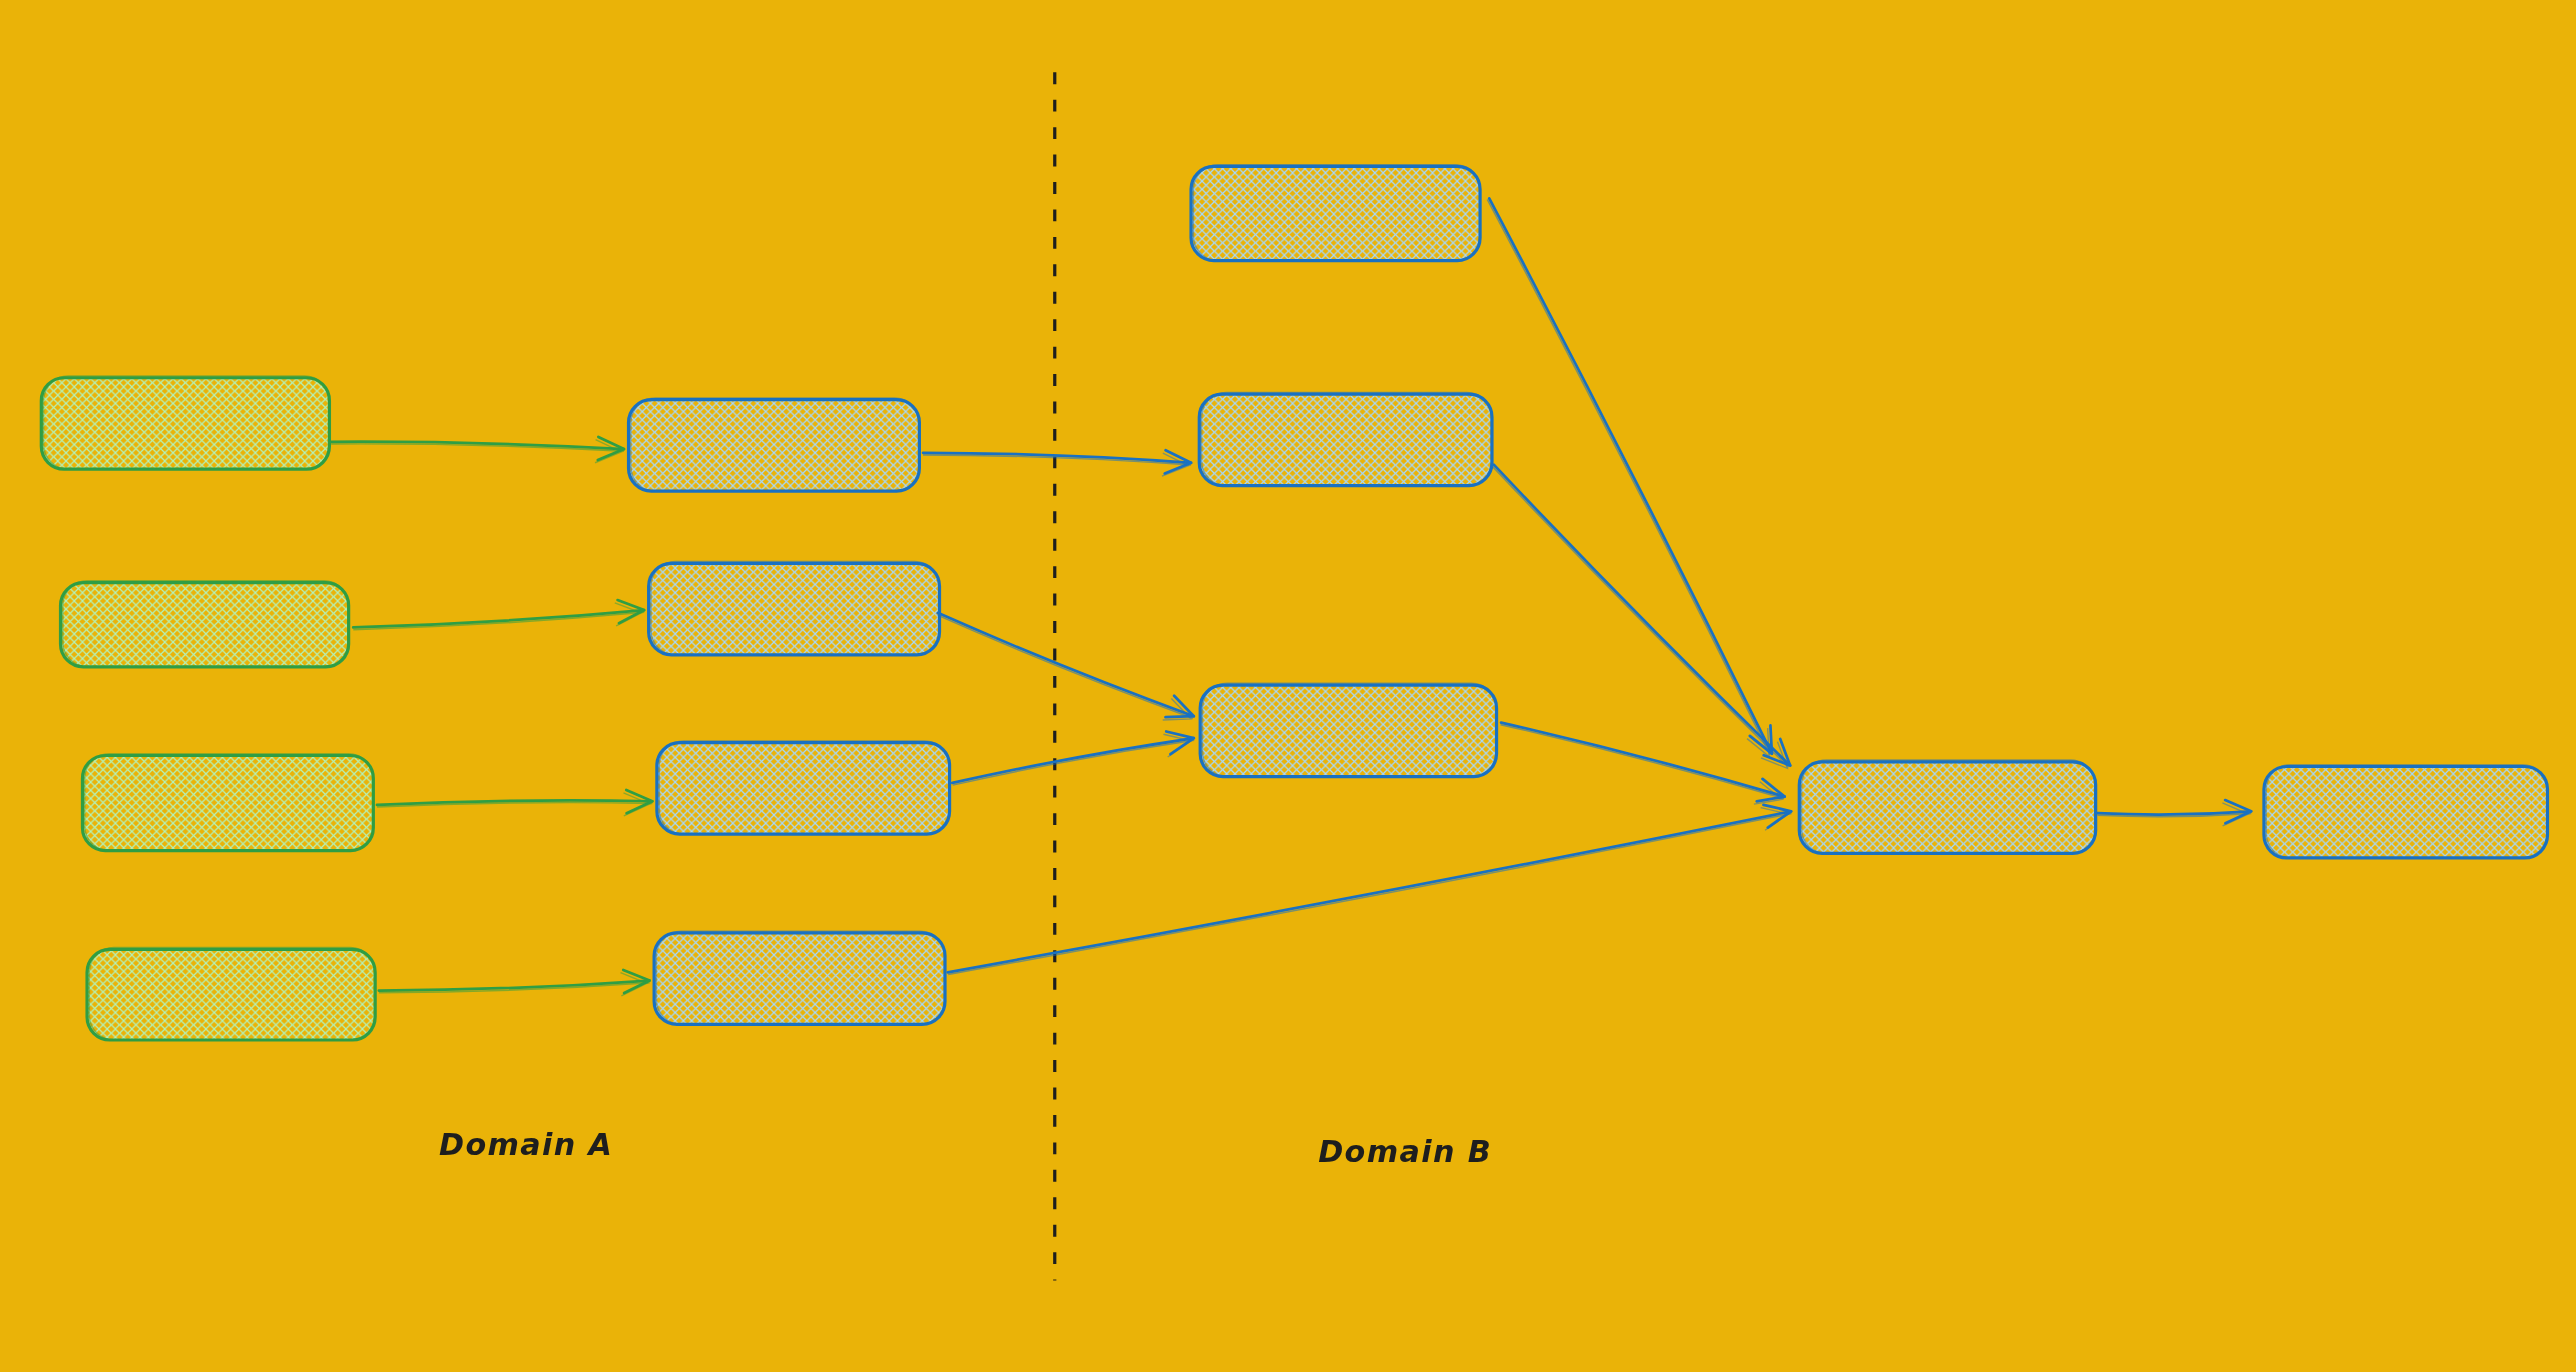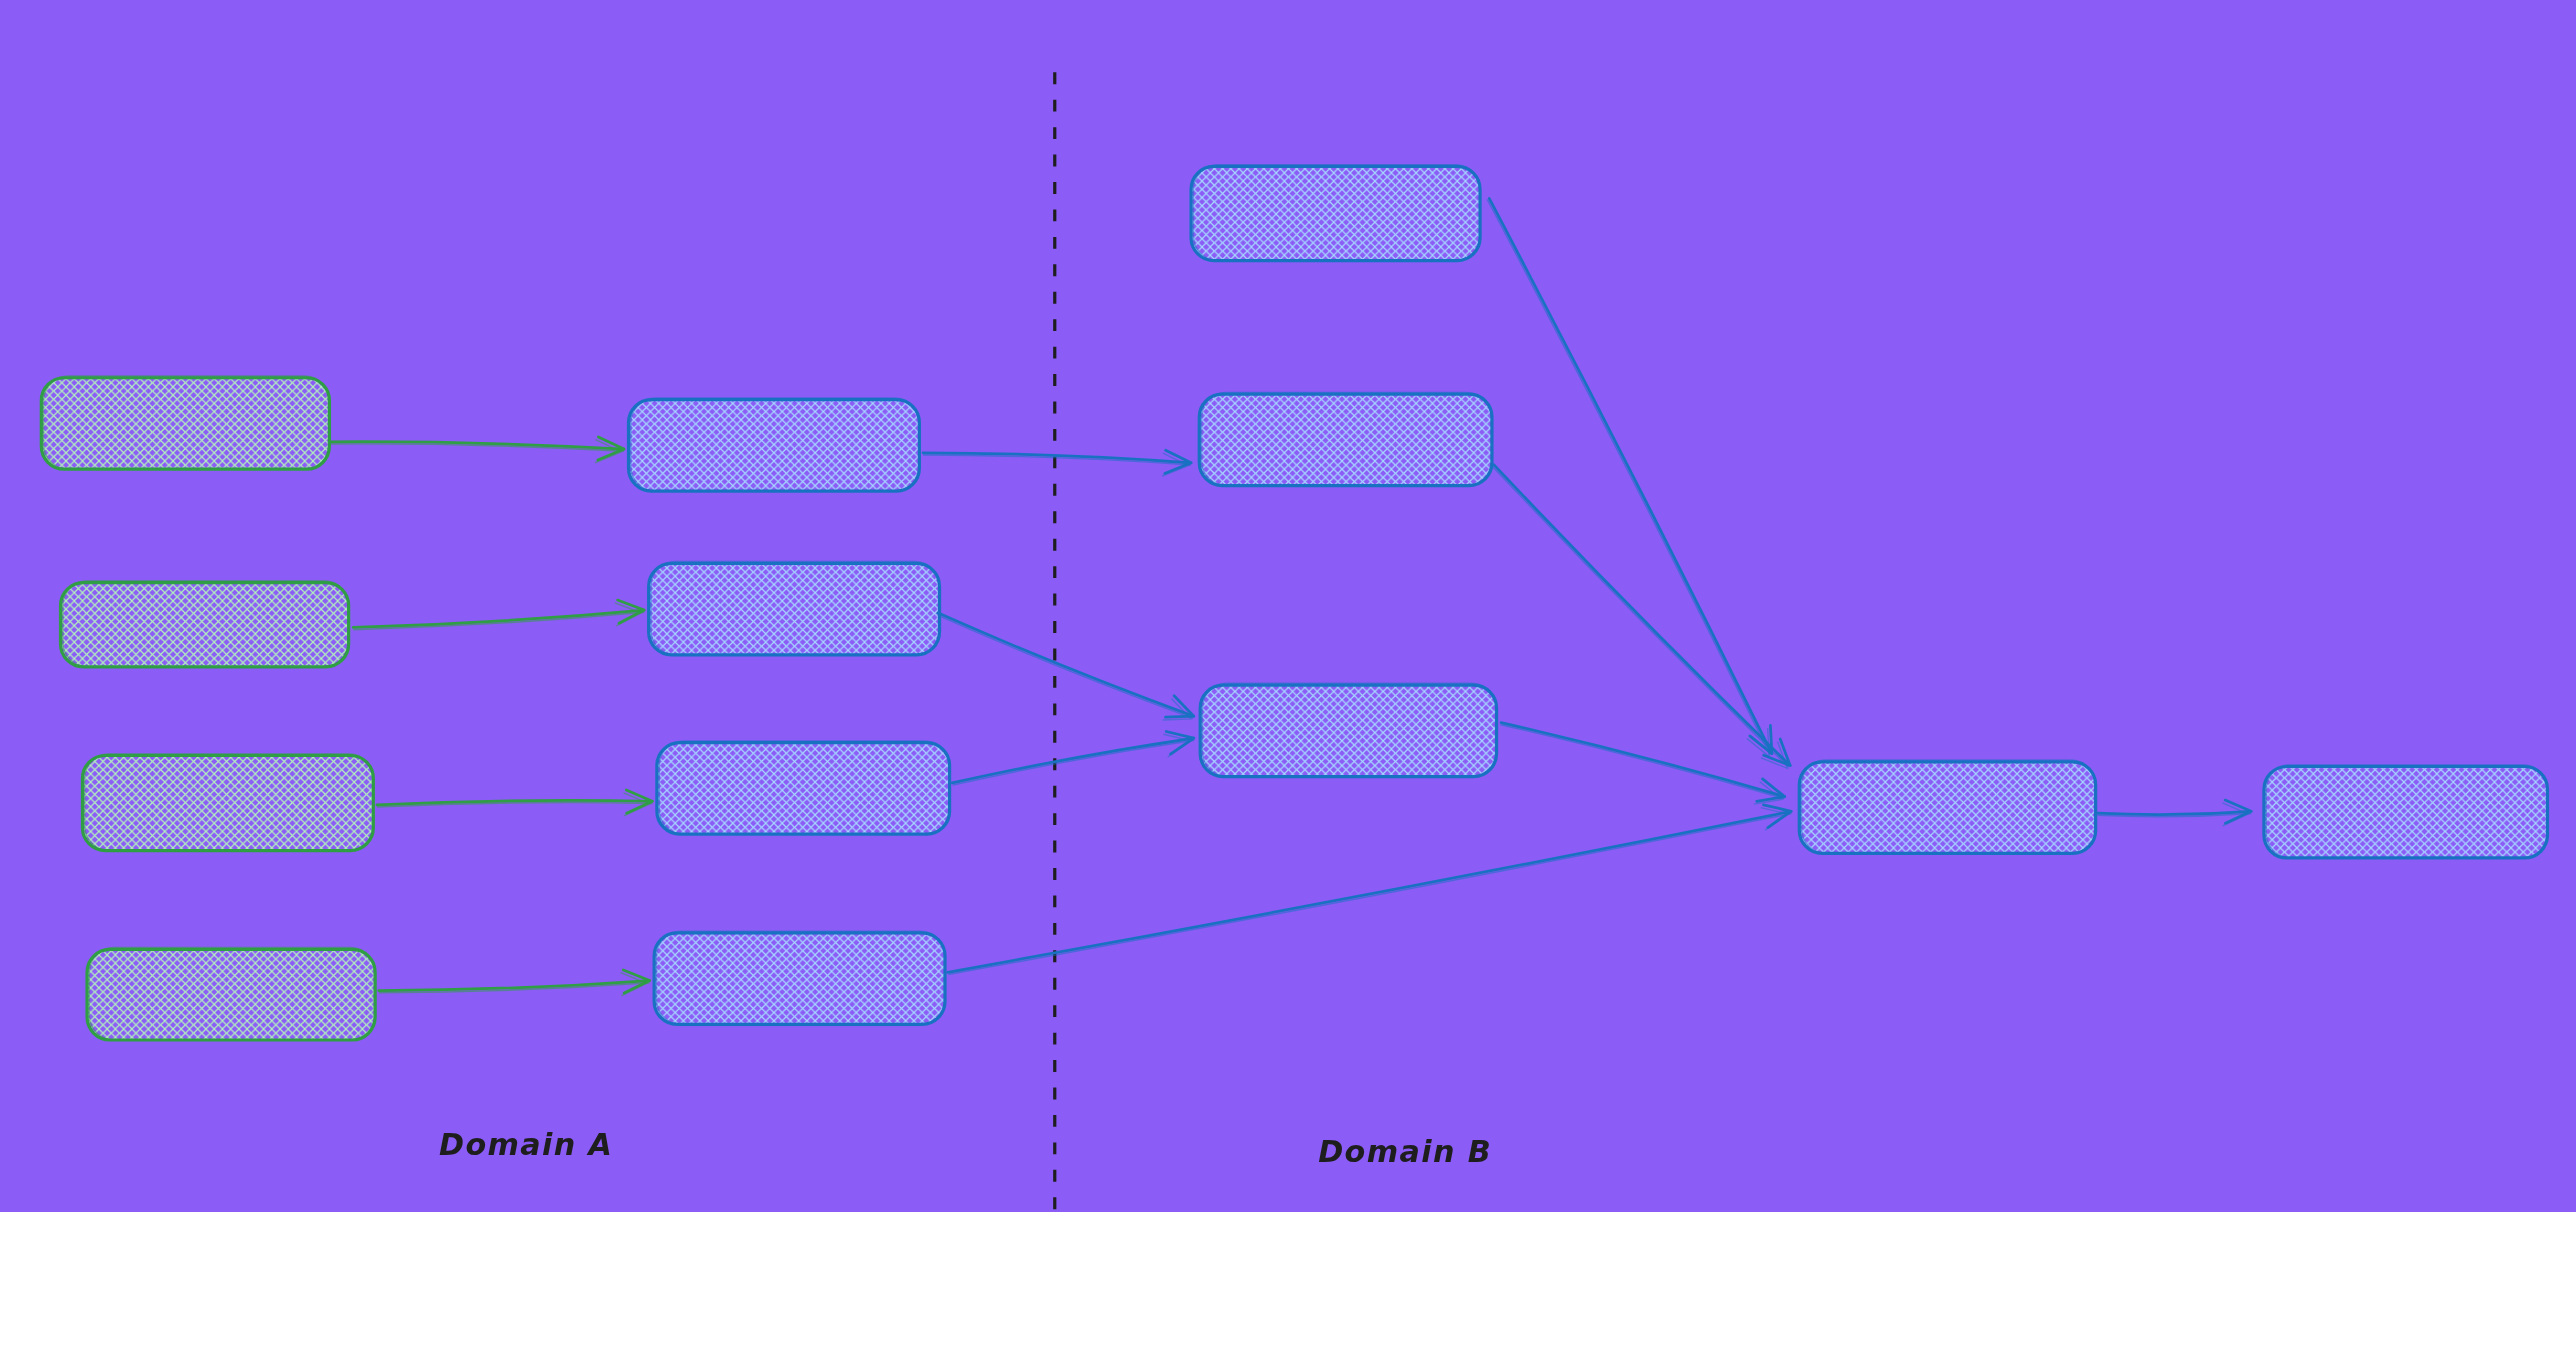--- a/index.html
+++ b/index.html
@@ -1,20 +1,20 @@
 <!DOCTYPE html>
 <html style="font-size:14.6px"><head>
 <meta charset="utf-8">
 <style>
   html, body { margin: 0; padding: 0; background: #ffffff; }
   .canvas-wrap {
     position: relative;
     width: 2576px;
-    height: 1212px;
-    background: #8b5cf6;
+    height: 1372px;
+    background: #eab308;
     overflow: hidden;
   }
   svg#diagram { position: absolute; left: 0; top: 0; }
   svg#diagram text {
     font-family: "DejaVu Sans", sans-serif;
     font-style: italic;
     font-weight: 600;
     letter-spacing: 1.5px;
   }
 </style>

